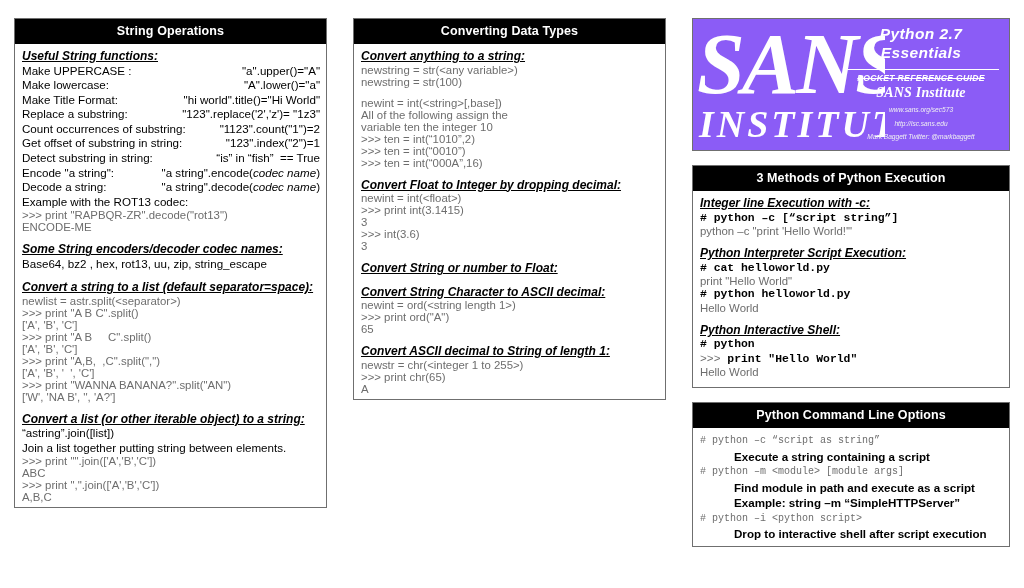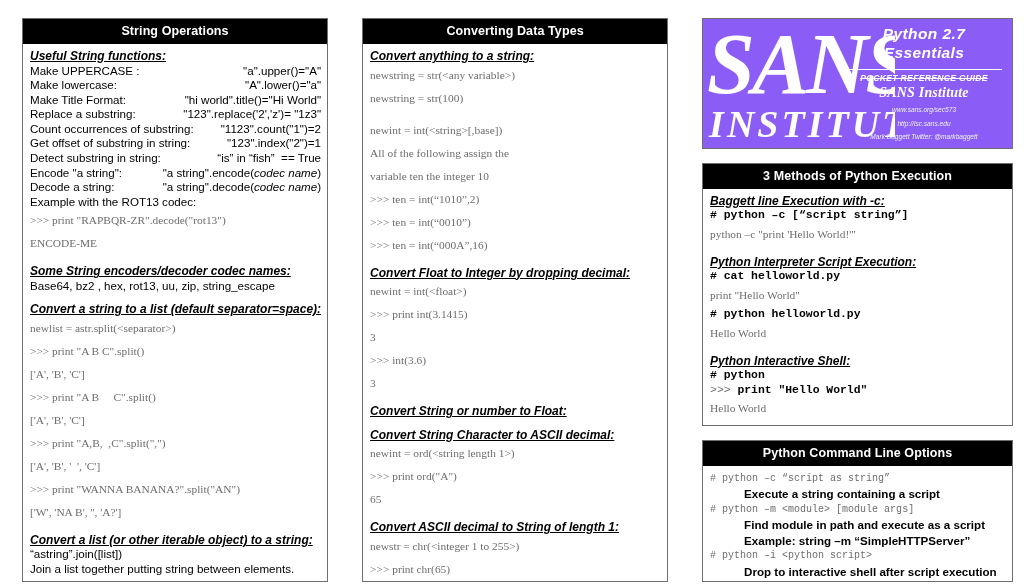--- a/index.html
+++ b/index.html
@@ -19,21 +19,20 @@
     inset: 0;
     display: flex;
     gap: 26px;
     padding: 18px 11px 6px 14px;
     box-sizing: border-box;
   }
   .col {
     display: flex;
     flex-direction: column;
     gap: 14px;
-    margin-left: 8px;
   }
   .col-1 { width: 313px; }
   .col-2 { width: 313px; }
   .col-3 { width: 318px; }
 
   .panel {
     border: 1px solid #6f6f6f;
     background: #ffffff;
     box-sizing: border-box;
     overflow: hidden;
@@ -63,24 +62,24 @@
     white-space: pre;
   }
   .plain {
     font-family: "Liberation Sans", sans-serif;
     font-size: 11.6px;
     color: #000;
     line-height: 14.5px;
     white-space: pre;
   }
   .mono {
-    font-family: Liberation Serif, serif;
+    font-family: Liberation Sans, sans-serif;
     font-size: 11.4px;
     color: #6d6d6d;
-    line-height: 23px;
+    line-height: 12px;
     white-space: pre;
   }
   .mono-b {
     font-family: "Liberation Mono", monospace;
     font-size: 11.4px;
     font-weight: bold;
     color: #000;
     line-height: 14.6px;
     white-space: pre;
   }
@@ -349,21 +348,21 @@
         <div class="bn-links">www.sans.org/sec573</div>
         <div class="bn-links">http://isc.sans.edu</div>
         <div class="bn-links">Mark Baggett  Twitter: @markbaggett</div>
       </div>
     </div>
 
     <div class="panel">
       <div class="panel-head">3 Methods of Python Execution</div>
       <div class="panel-body">
 
-        <div class="sect">Baggett line Execution with -c:</div>
+        <div class="sect">Integer line Execution with -c:</div>
         <div class="mono-b"># python –c [“script string”]</div>
         <div class="mono">python –c "print 'Hello World!'"</div>
 
         <div class="gap"></div>
         <div class="sect">Python Interpreter Script Execution:</div>
         <div class="mono-b"># cat helloworld.py</div>
         <div class="mono">print "Hello World"</div>
         <div class="mono-b"># python helloworld.py</div>
         <div class="mono">Hello World</div>
 

